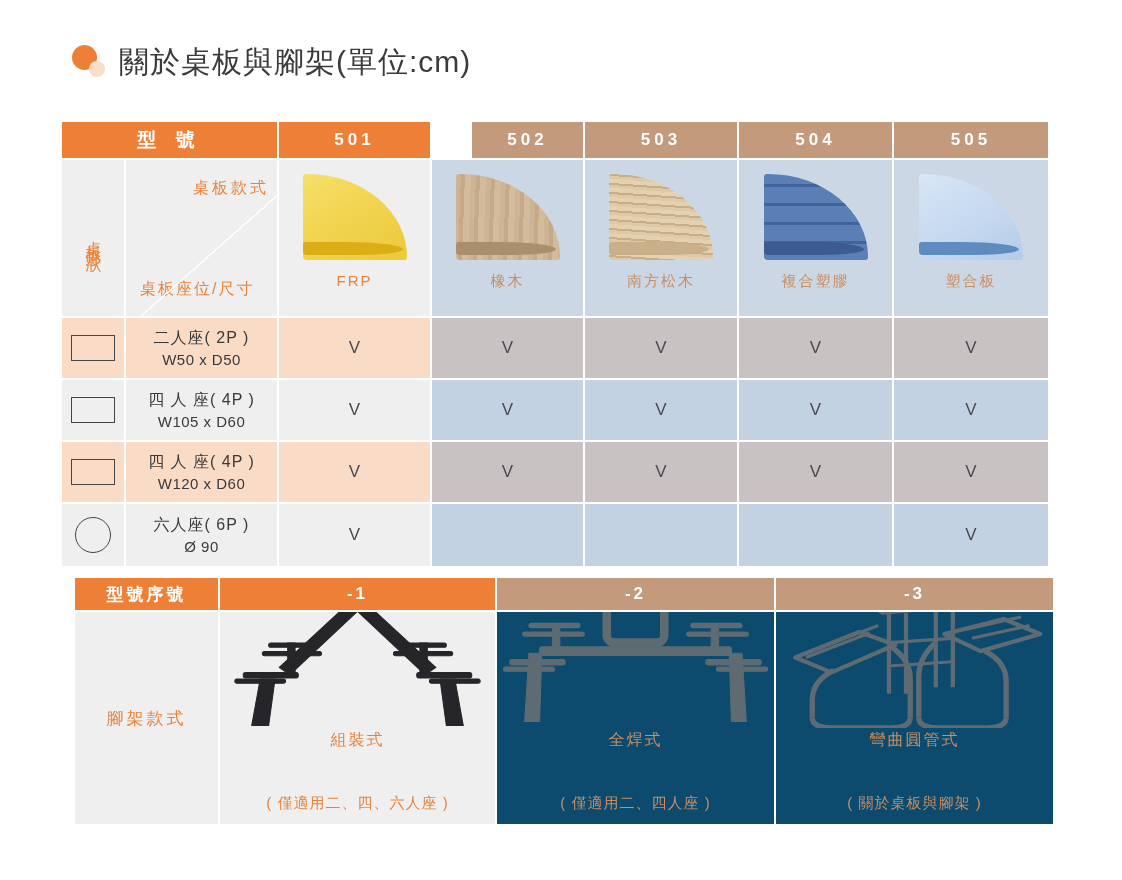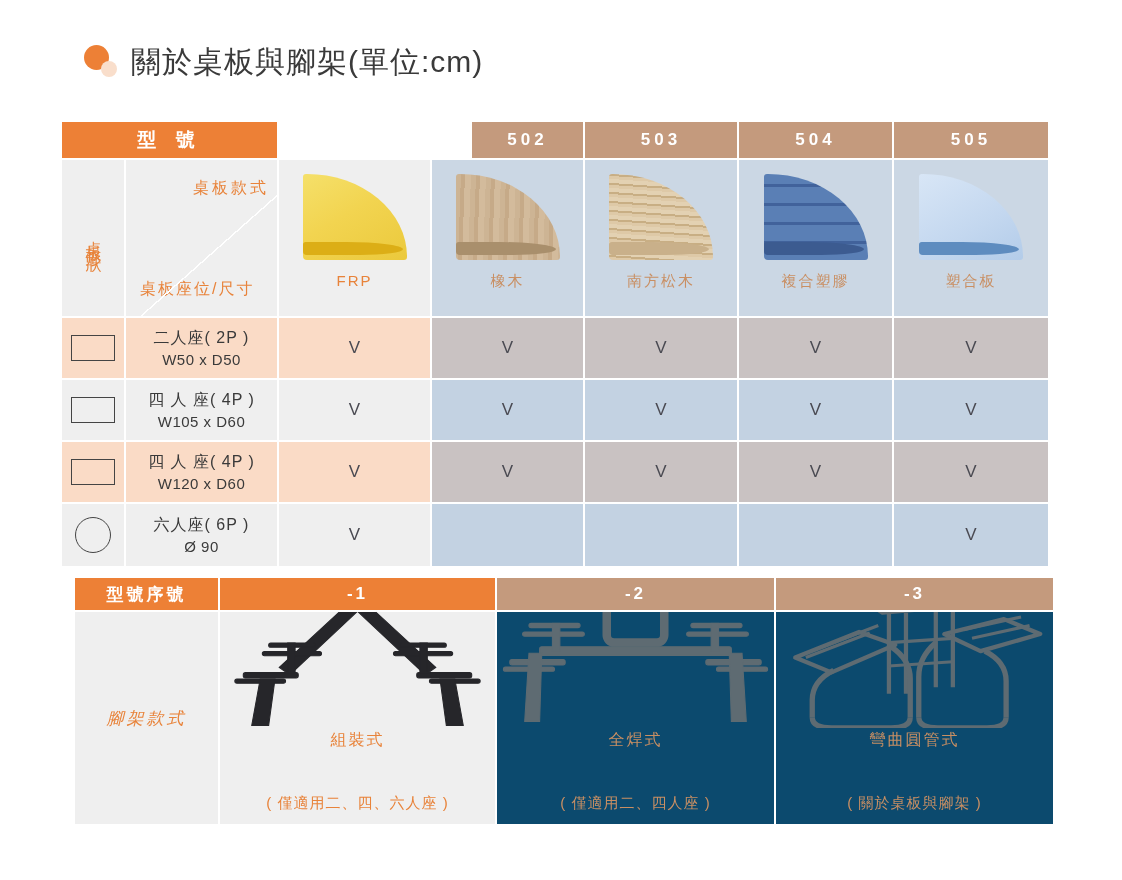--- a/index.html
+++ b/index.html
@@ -8,21 +8,21 @@
     margin: 0; padding: 0;
     width: 1122px; height: 880px;
     background: #ffffff;
     font-family: "Liberation Sans", "DejaVu Sans", sans-serif;
     overflow: hidden;
   }
   .page { position: relative; width: 1122px; height: 880px; }
 
   
   .title-row {
-    position: absolute; left: 84px; top: 40px;
+    position: absolute; left: 72px; top: 40px;
     display: flex; align-items: center; gap: 13px;
     height: 44px;
     justify-content: flex-end;
   }
   .title-dot-wrap { position: relative; width: 34px; height: 34px; }
   .title-dot-main {
     position: absolute; left: 0; top: 0;
     width: 25px; height: 25px; border-radius: 50%;
     background: #ED8036;
   }
@@ -184,20 +184,21 @@
     <div class="title-dot-wrap">
       <div class="title-dot-main"></div>
       <div class="title-dot-sub"></div>
     </div>
     <div class="title-text">關於桌板與腳架(單位:cm)</div>
   </div>
 
   <div class="t1">
 
     <div class="cell hdr hdr-orange hdr-model">型 號</div>
+    <div class="cell hdr hdr-orange" style="grid-column:3;grid-row:1;">501</div>
     <div class="cell hdr hdr-tan" style="grid-column:4;grid-row:1;margin-left:40px;">502</div>
     <div class="cell hdr hdr-tan" style="grid-column:5;grid-row:1;">503</div>
     <div class="cell hdr hdr-tan" style="grid-column:6;grid-row:1;">504</div>
     <div class="cell hdr hdr-tan" style="grid-column:7;grid-row:1;">505</div>
 
     <div class="cell corner-shape">
       <span>桌板形狀</span>
     </div>
     <div class="cell corner-diag">
       <div class="diag-top">桌板款式</div>
@@ -293,21 +294,21 @@
     <div class="cell chk bg-blue" style="grid-column:7;grid-row:6;">V</div>
   </div>
 
   <div class="t2">
 
     <div class="cell hdr hdr-orange" style="grid-column:1;grid-row:1;">型號序號</div>
     <div class="cell hdr hdr-orange" style="grid-column:2;grid-row:1;">-1</div>
     <div class="cell hdr hdr-tan" style="grid-column:3;grid-row:1;">-2</div>
     <div class="cell hdr hdr-tan" style="grid-column:4;grid-row:1;">-3</div>
 
-    <div class="cell t2-label" style="grid-column:1;grid-row:2;font-style:italic;">腳架款式</div>
+    <div class="cell t2-label" style="grid-column:1;grid-row:2;">腳架款式</div>
 
     <div class="cell leg-cell leg-grey" style="grid-column:2;grid-row:2;">
       <div class="leg-art">
         <svg viewBox="0 0 260 150" width="100%" height="100%" preserveAspectRatio="xMidYMid meet">
           <g fill="#26262A" stroke="#26262A">
             <rect x="118" y="6" width="9" height="30"></rect>
             <rect x="133" y="6" width="9" height="30"></rect>
             <rect x="110" y="22" width="40" height="13" rx="2"></rect>
             <polygon points="120,34 130,40 66,100 56,93"></polygon>
             <polygon points="140,34 130,40 194,100 204,93"></polygon>

